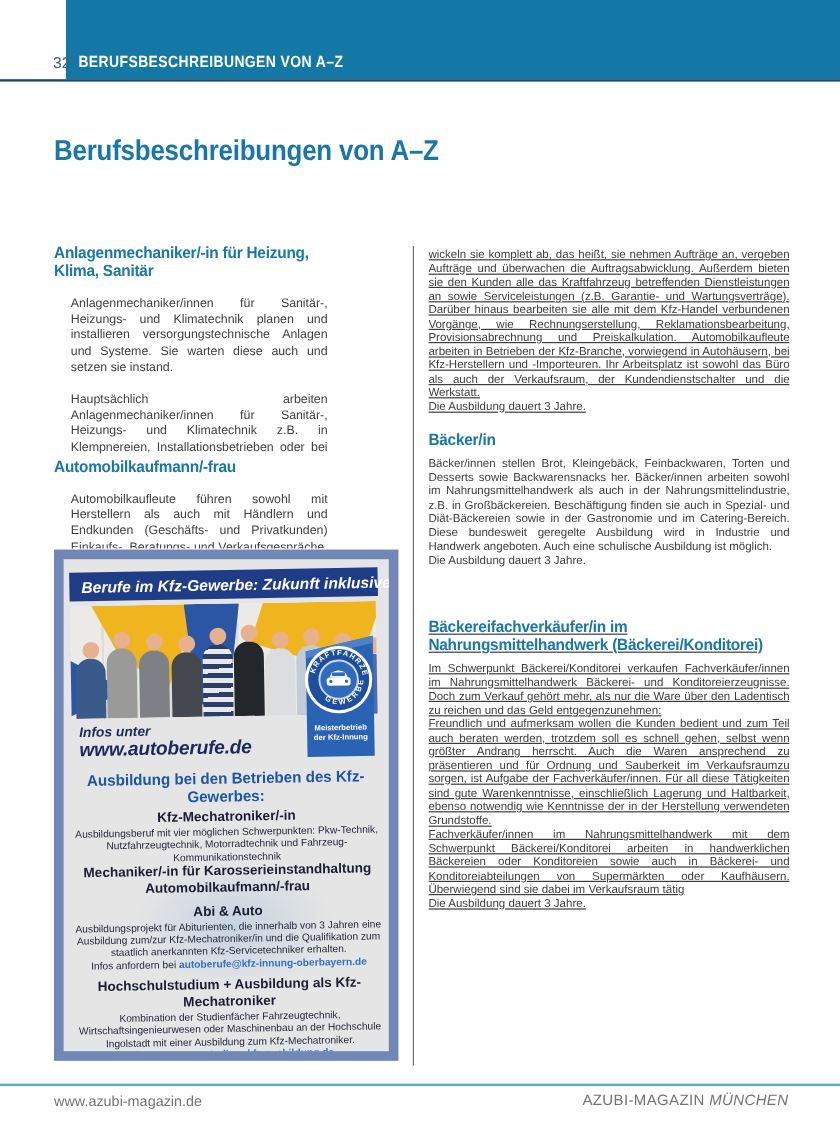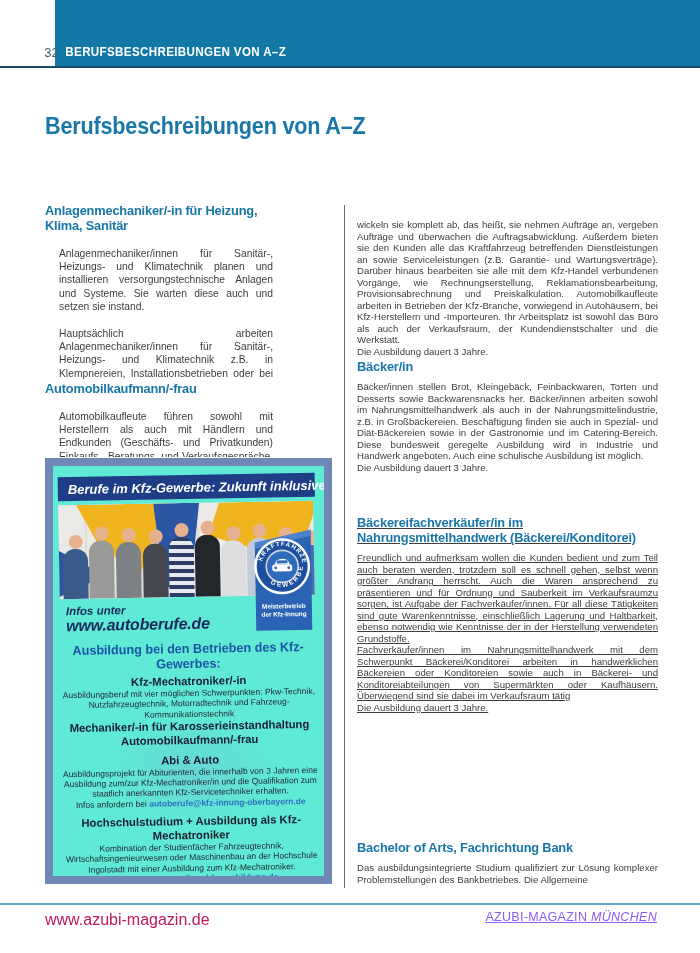--- a/index.html
+++ b/index.html
@@ -22,26 +22,26 @@
   .col-left{left:45px;top:203px;width:242px;height:690px;}
   .col-right{left:357px;top:203px;width:301px;height:690px;}
   .col-divider{position:absolute;left:344px;top:205px;width:1px;height:683px;background:#6e6e6e;}
   .sec{position:absolute;left:0;width:100%;overflow:hidden;}
   .sec h2{margin:0 0 7px 0;font-size:13.5px;font-weight:bold;color:#1877a8;
           transform:scaleX(.95);transform-origin:left top;letter-spacing:-.2px;line-height:15px;}
   .col-left .sec p{margin:14px;font-size:10.3px;line-height:13.2px;text-align:justify;}
   .col-right .sec p{margin:0;font-size:9.6px;line-height:11.5px;text-align:justify;}
   
   .ftr-line{position:absolute;left:0;top:903px;width:700px;height:2px;background:#5aabc8;}
-  .ftr-left{position:absolute;left:45px;top:911px;font-size:16px;color:#be185d;}
-  .ftr-right{position:absolute;right:43px;top:910px;font-size:12.5px;color:#8b5cf6;letter-spacing:.3px;text-decoration:underline;}
+  .ftr-left{position:absolute;left:45px;top:911px;font-size:12px;color:#737373;}
+  .ftr-right{position:absolute;right:43px;top:910px;font-size:12.5px;color:#737373;letter-spacing:.3px;}
   .ftr-right .city{font-style:italic;}
   
   .ad{position:absolute;left:0;top:255px;width:271px;height:410px;border:8px solid #7088b6;
-      background:#5eead4;overflow:hidden;}
+      background:#e5e5e5;overflow:hidden;}
   .ad-inner{position:absolute;left:0;top:0;width:100%;height:100%;transform:rotate(-1deg);transform-origin:center;}
   .ad-banner{position:relative;margin:9px 6px 0 8px;height:24px;background:#1f3c86;
              display:flex;align-items:center;}
   .ad-banner span{color:#fff;font-style:italic;font-weight:bold;font-size:13px;padding-left:10px;white-space:nowrap;}
   .ad-photo{position:relative;margin:4px 8px 0 8px;height:94px;overflow:hidden;
             background:repeating-linear-gradient(90deg,#eceae7 0 26px,#dfddda 26px 28px);}
   .shape{position:absolute;}
   .shape-y1{left:18px;top:0;width:90px;height:70px;background:#f0b41e;clip-path:polygon(0 0,100% 0,70% 100%,25% 60%);}
   .shape-y2{left:150px;top:0;width:110px;height:60px;background:#f0b41e;clip-path:polygon(10% 0,100% 0,80% 100%,0 55%);}
   .shape-b1{left:95px;top:0;width:46px;height:84px;background:#2a56a4;clip-path:polygon(0 0,100% 0,78% 100%,22% 100%);}
@@ -180,42 +180,39 @@
           <div class="ad-s"><span>Infos unter </span><span class="ad-link">www.studium-kfz-ausbildung.de</span></div>
 
         </div>
 
       </div>
     </div>
   </div>
 
   <div class="col col-right">
 
-    <section class="sec" style="top:16px;height:172px;">
+    <section class="sec" style="top:4px;height:172px;text-decoration:underline;">
       <p>wickeln sie komplett ab, das heißt, sie nehmen Aufträge an, vergeben Aufträge und überwachen die Auftragsabwicklung. Außerdem bieten sie den Kunden alle das Kraftfahrzeug betreffenden Dienstleistungen an sowie Serviceleistungen (z.B. Garantie- und Wartungsverträge). Darüber hinaus bearbeiten sie alle mit dem Kfz-Handel verbundenen Vorgänge, wie Rechnungserstellung, Reklamationsbearbeitung, Provisionsabrechnung und Preiskalkulation. Automobilkaufleute arbeiten in Betrieben der Kfz-Branche, vorwiegend in Autohäusern, bei Kfz-Herstellern und -Importeuren. Ihr Arbeitsplatz ist sowohl das Büro als auch der Verkaufsraum, der Kundendienstschalter und die Werkstatt.</p>
       <p>Die Ausbildung dauert 3 Jahre.</p>
     </section>
 
     <section class="sec" style="top:156px;height:150px;">
       <h2>Bäcker/in</h2>
       <p>Bäcker/innen stellen Brot, Kleingebäck, Feinbackwaren, Torten und Desserts sowie Backwarensnacks her. Bäcker/innen arbeiten sowohl im Nahrungsmittelhandwerk als auch in der Nahrungsmittelindustrie, z.B. in Großbäckereien. Beschäftigung finden sie auch in Spezial- und Diät-Bäckereien sowie in der Gastronomie und im Catering-Bereich. Diese bundesweit geregelte Ausbildung wird in Industrie und Handwerk angeboten. Auch eine schulische Ausbildung ist möglich.</p>
       <p>Die Ausbildung dauert 3 Jahre.</p>
     </section>
 
     <section class="sec" style="top:312px;height:315px;text-decoration:underline;">
       <h2>Bäckereifachverkäufer/in im Nahrungsmittelhandwerk (Bäckerei/Konditorei)</h2>
+      <p>Im Schwerpunkt Bäckerei/Konditorei verkaufen Fachverkäufer/innen im Nahrungsmittelhandwerk Bäckerei- und Konditoreierzeugnisse. Doch zum Verkauf gehört mehr, als nur die Ware über den Ladentisch zu reichen und das Geld entgegenzunehmen:</p>
       <p>Freundlich und aufmerksam wollen die Kunden bedient und zum Teil auch beraten werden, trotzdem soll es schnell gehen, selbst wenn größter Andrang herrscht. Auch die Waren ansprechend zu präsentieren und für Ordnung und Sauberkeit im Verkaufsraumzu sorgen, ist Aufgabe der Fachverkäufer/innen. Für all diese Tätigkeiten sind gute Warenkenntnisse, einschließlich Lagerung und Haltbarkeit, ebenso notwendig wie Kenntnisse der in der Herstellung verwendeten Grundstoffe.</p>
       <p>Fachverkäufer/innen im Nahrungsmittelhandwerk mit dem Schwerpunkt Bäckerei/Konditorei arbeiten in handwerklichen Bäckereien oder Konditoreien sowie auch in Bäckerei- und Konditoreiabteilungen von Supermärkten oder Kaufhäusern. Überwiegend sind sie dabei im Verkaufsraum tätig</p>
       <p>Die Ausbildung dauert 3 Jahre.</p>
     </section>
 
-    <section class="sec" style="top:637px;height:53px;">
-      <h2>Bachelor of Arts, Fachrichtung Bank</h2>
-      <p>Das ausbildungsintegrierte Studium qualifiziert zur Lösung komplexer Problemstellungen des Bankbetriebes. Die Allgemeine</p>
-    </section>
 
   </div>
 
   <div class="ftr-line"></div>
   <div class="ftr-left">www.azubi-magazin.de</div>
   <div class="ftr-right">
     <span>AZUBI-MAGAZIN</span>
     <span class="city">MÜNCHEN</span>
   </div>
 

